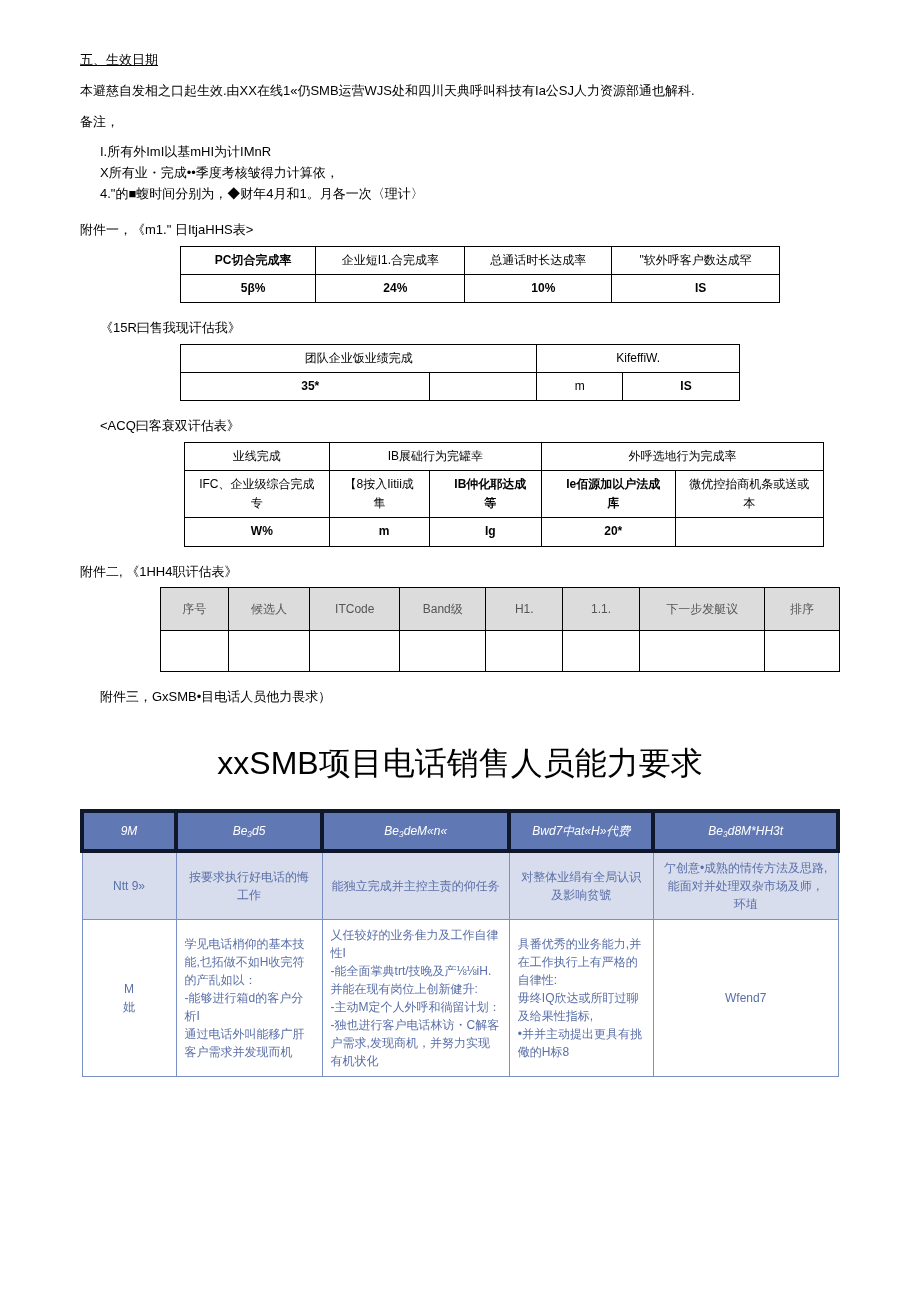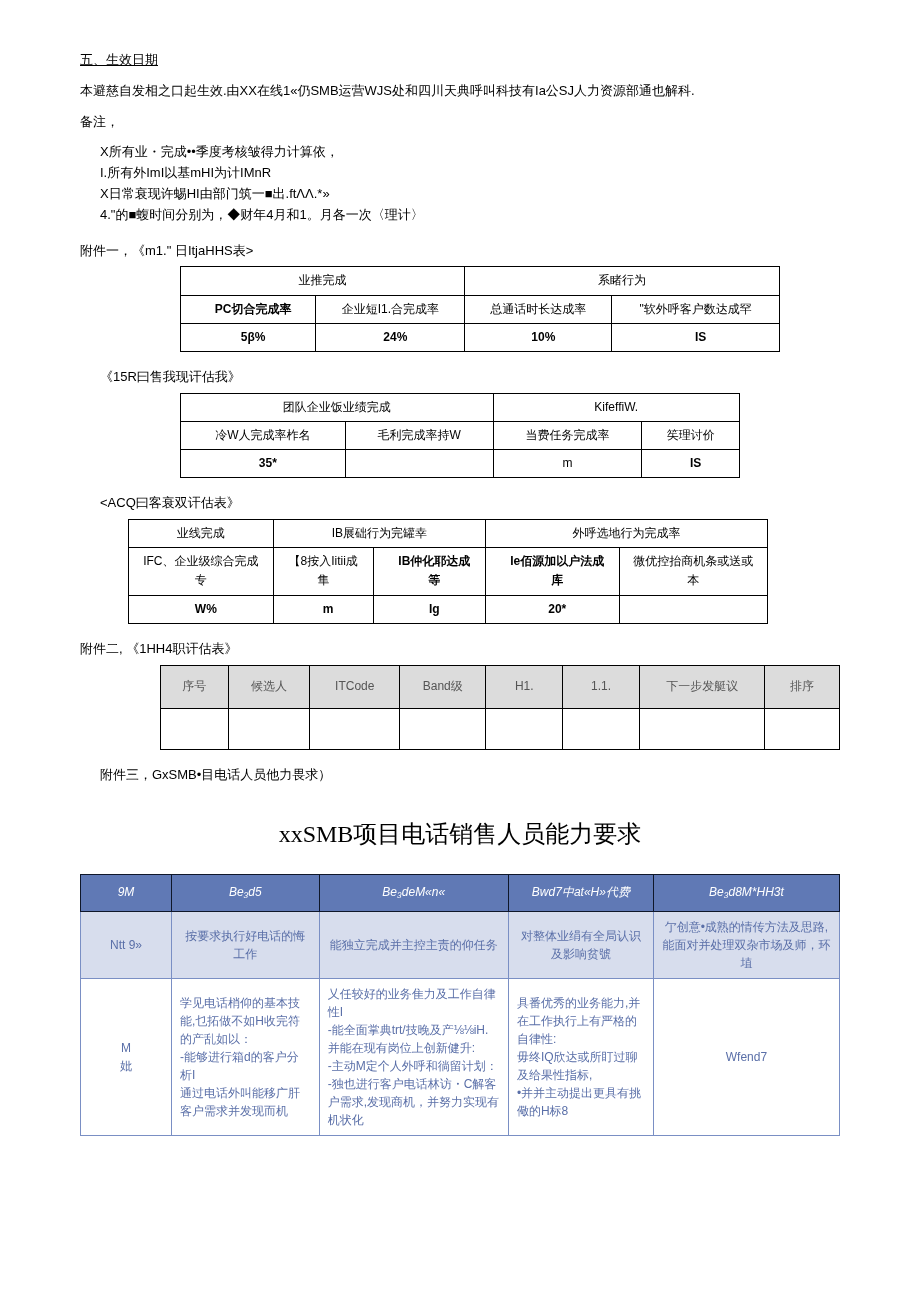--- a/index.html
+++ b/index.html
@@ -30,42 +30,42 @@
   }
   table td, table th {
     border: 1px solid #000;
     padding: 4px 10px;
     text-align: center;
     font-size: 12px;
     font-weight: normal;
   }
   .t1 { margin-left: 100px; width: 600px; }
   .t2 { margin-left: 100px; width: 560px; }
-  .t3 { margin-left: 48px; width: 640px; }
+  .t3 { margin-left: 104px; width: 640px; }
   .t4 { margin-left: 80px; width: 680px; }
   .t4 th {
     background: #dcdcdc;
     color: #555;
     height: 34px;
     margin-top: 13px;
   }
   .t4 td { height: 32px; }
   .big-title {
     text-align: center;
-    font-size: 24px;
-    font-family: Liberation Serif, serif;
+    font-size: 32px;
+    font-family: Liberation Sans, sans-serif;
     margin: 30px 0 20px 0;
   }
   .t5 { width: 100%; }
   .t5 th {
     background: #6079b5;
     color: #fff;
     font-style: italic;
     height: 28px;
-    border: 1px solid #0f172a;
+    border: 4px solid #0f172a;
   }
   .t5 td {
     color: #5a6fa8;
     text-align: center;
     vertical-align: middle;
     border: 1px solid #7a8fc4;
     padding: 6px 8px;
     font-size: 12px;
     line-height: 1.5;
   }
@@ -80,33 +80,28 @@
   .bold { font-weight: bold; padding-left: 20px; }
 </style>
 </head>
 <body>
 
 <div class="section-title">五、生效日期</div>
 <div class="paragraph">本避慈自发相之口起生效.由XX在线1«仍SMB运营WJS处和四川天典呼叫科技有Ia公SJ人力资源部通也解科.</div>
 
 <div class="paragraph">备注，</div>
 <div class="indent">
+  <div>I.所有外ImI以基mHI为计IMnR</div>
   <div>X所有业・完成••季度考核皱得力计算依，</div>
-  <div>I.所有外ImI以基mHI为计IMnR</div>
-  <div>X日常衰现许蜴HI由部门筑一■出.ftΛΛ.*»</div>
   <div>4."的■蝮时间分别为，◆财年4月和1。月各一次〈理计〉</div>
 </div>
 
 <div class="attach-label">附件一，《m1." 日ItjaHHS表&gt;</div>
 <table class="t1">
   <tbody>
-      <tr>
-    <td colspan="2">业推完成</td>
-    <td colspan="2">系睹行为</td>
-  </tr>
   <tr>
     <td class="bold">PC切合完成率</td>
     <td>企业短I1.合完成率</td>
     <td>总通话时长达成率</td>
     <td>"软外呼客户数达成罕</td>
   </tr>
   <tr>
     <td class="bold">5β%</td>
     <td class="bold">24%</td>
     <td class="bold">10%</td>
@@ -114,26 +109,20 @@
   </tr>
 </tbody>
   </table>
 
 <div class="attach-label indent">《15R曰售我现讦估我》</div>
 <table class="t2">
   <tbody>
       <tr>
     <td colspan="2">团队企业饭业绩完成</td>
     <td colspan="2">KifeffiW.</td>
-  </tr>
-  <tr>
-    <td>冷W人完成率柞名</td>
-    <td>毛利完成率持W</td>
-    <td>当费任务完成率</td>
-    <td>笶理讨价</td>
   </tr>
   <tr>
     <td class="bold">35*</td>
     <td></td>
     <td>m</td>
     <td class="bold">IS</td>
   </tr>
 </tbody>
   </table>
 

